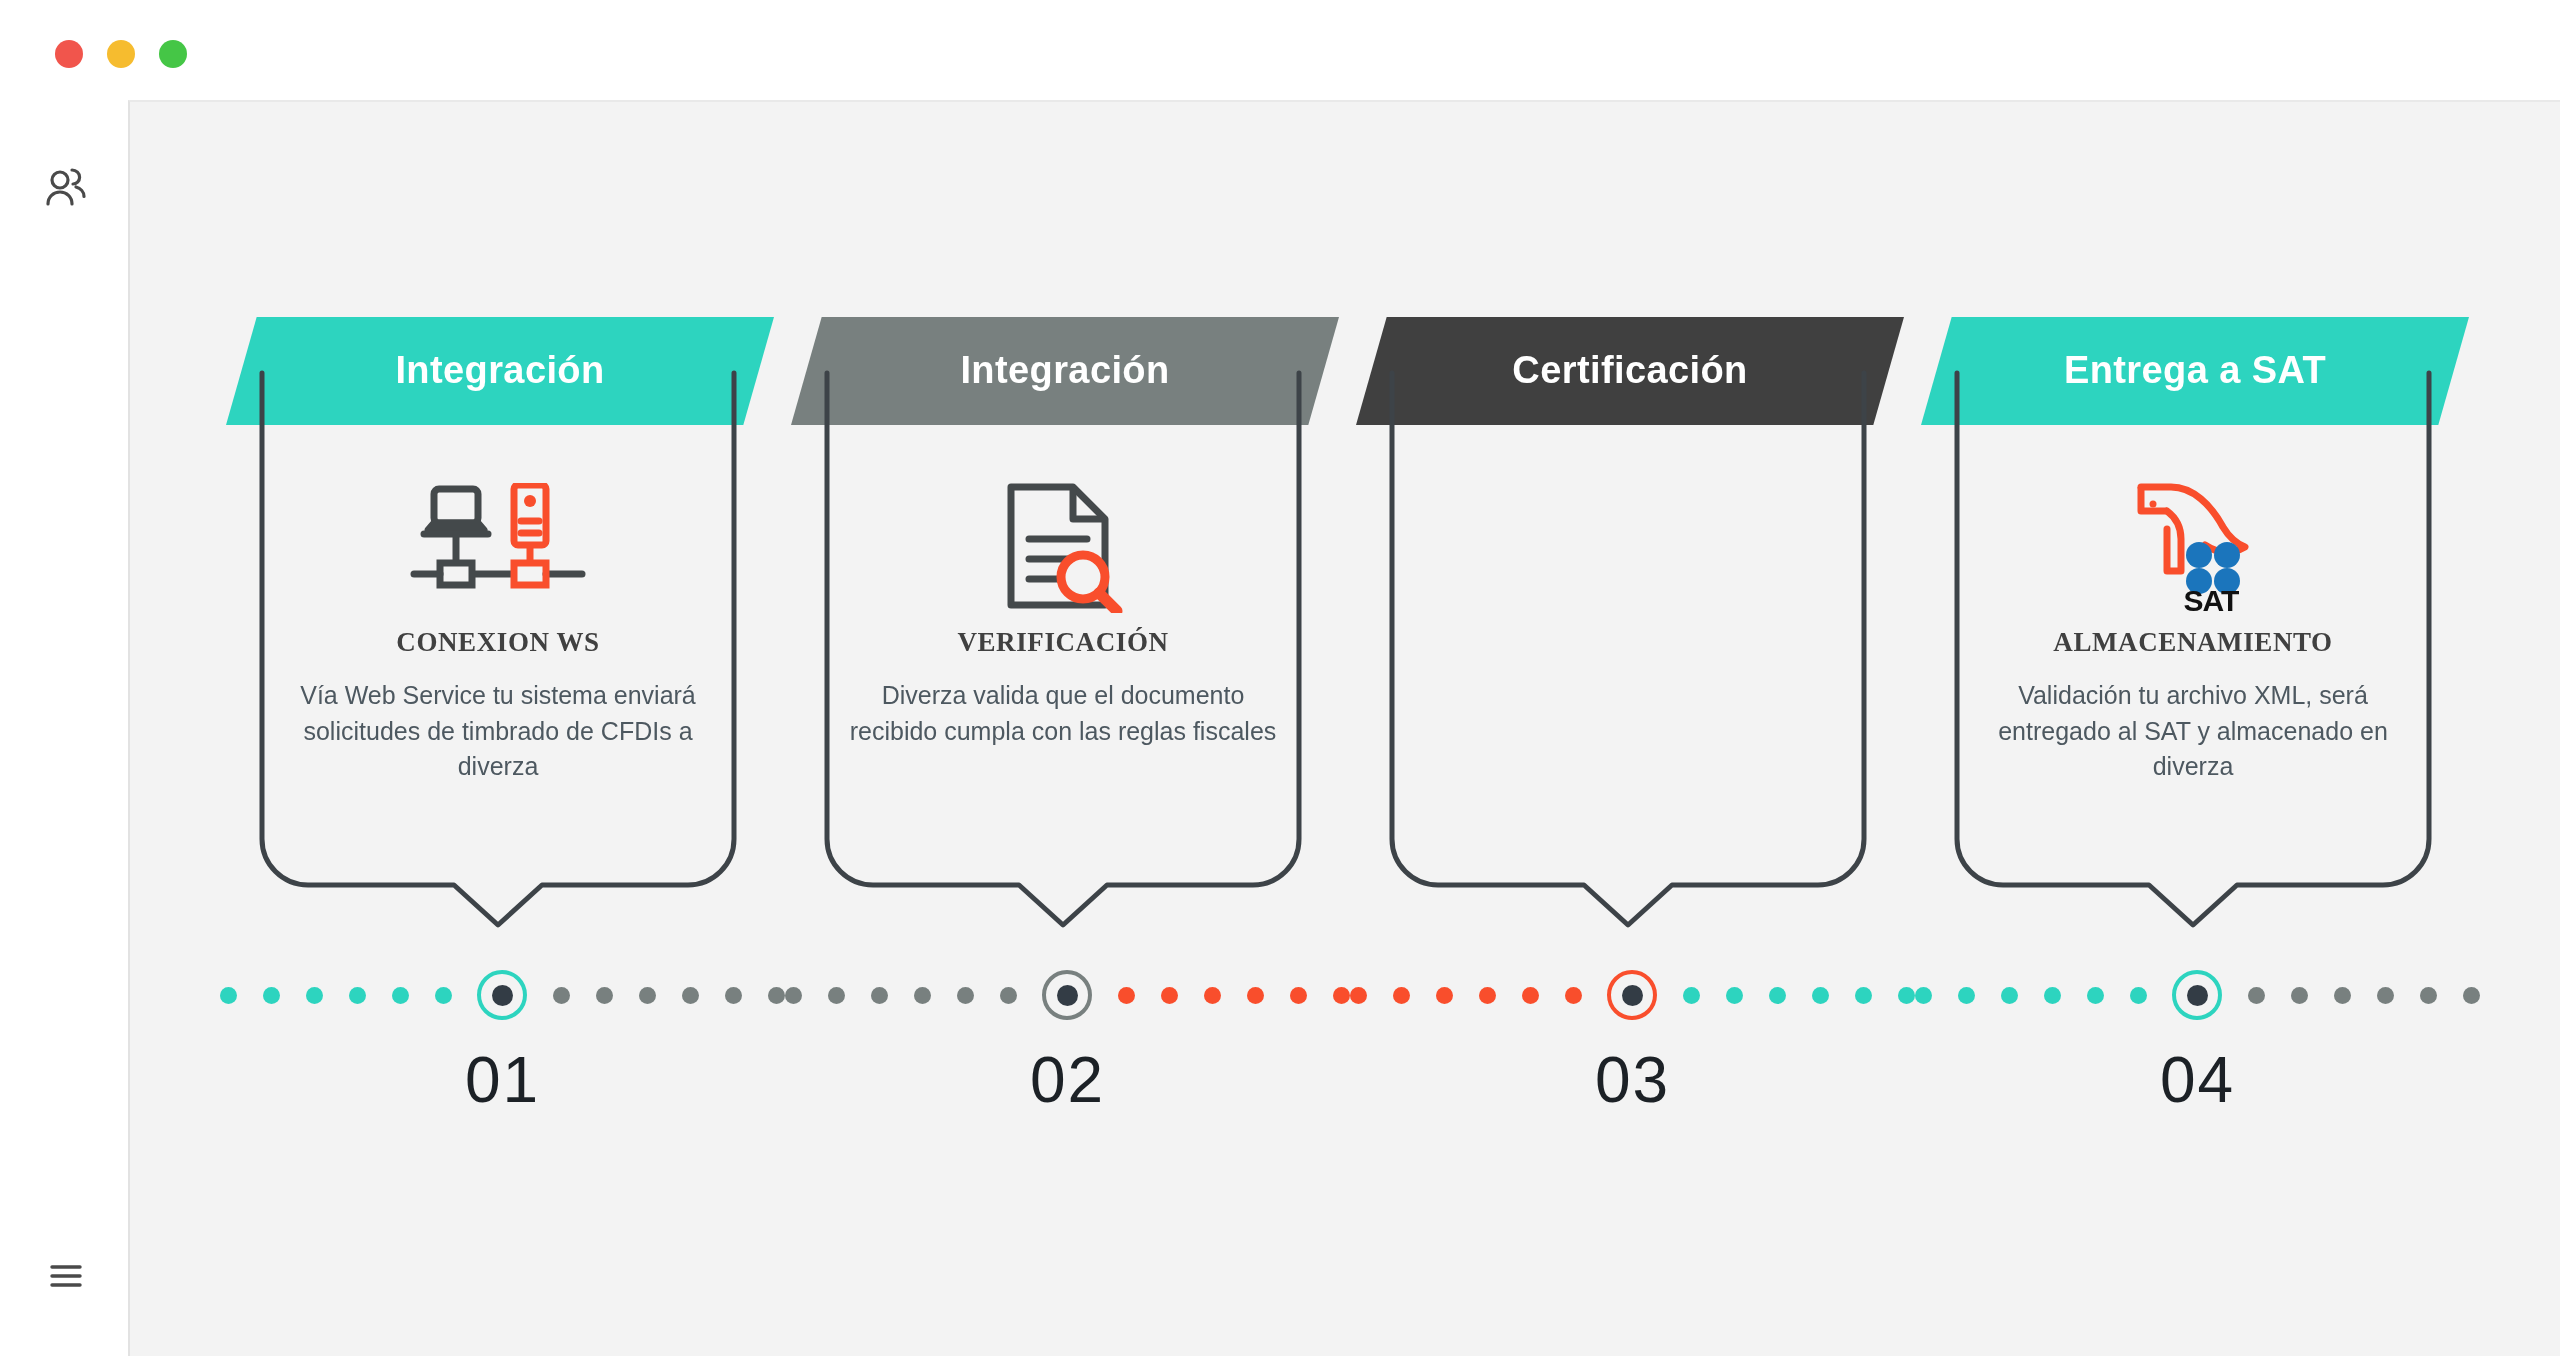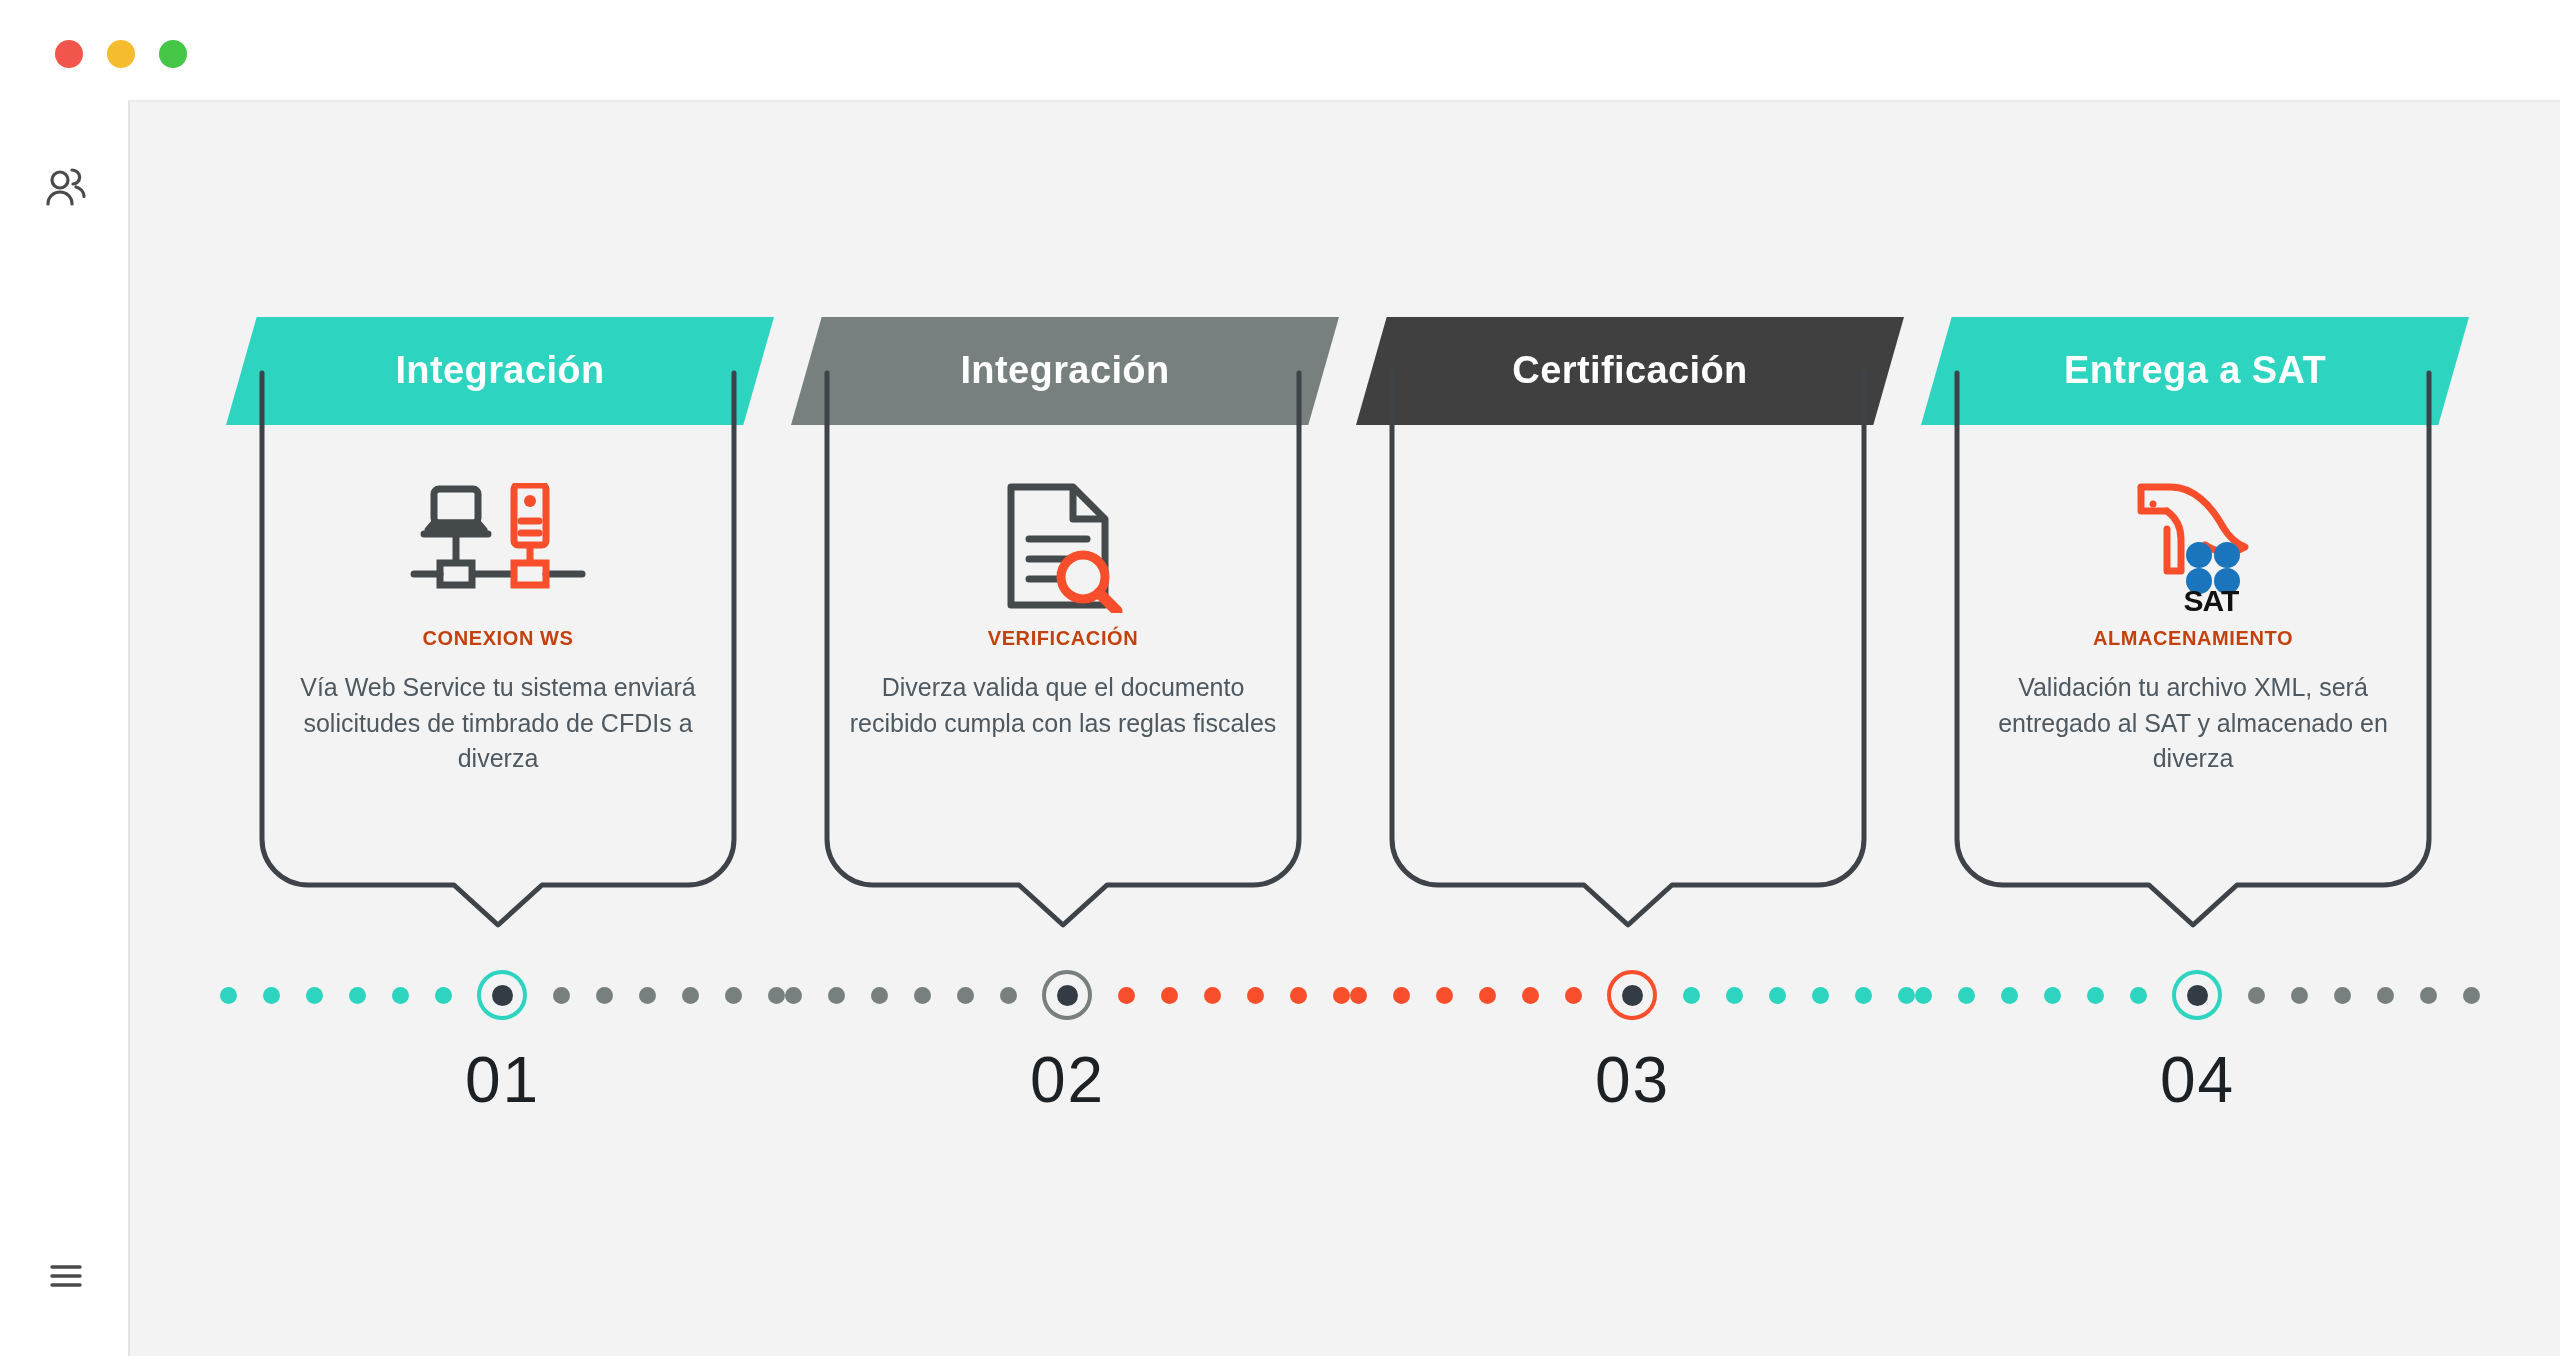--- a/index.html
+++ b/index.html
@@ -141,25 +141,26 @@
   .icon-wrap {
     height: 140px;
     display: flex;
     align-items: center;
     justify-content: center;
     margin-bottom: 10px;
   }
   .icon-wrap svg { display: block; }
 
   .card-title {
-    font-size: 20px;
+    font-size: 27px;
     font-weight: bold;
-    color: #c2410c;
+    color: #404040;
     letter-spacing: 0.6px;
     margin-bottom: 20px;
+    font-family: Liberation Serif, serif;
   }
   .card-desc {
     font-size: 25px;
     line-height: 1.42;
     color: #4d5860;
     padding: 0 24px;
   }
 
   
   .timeline {

